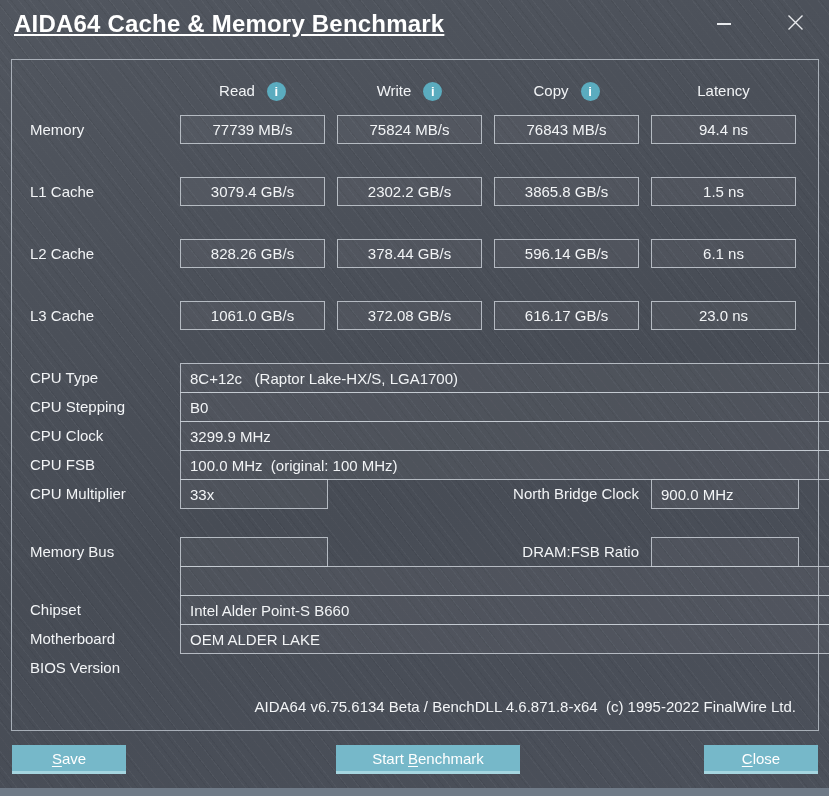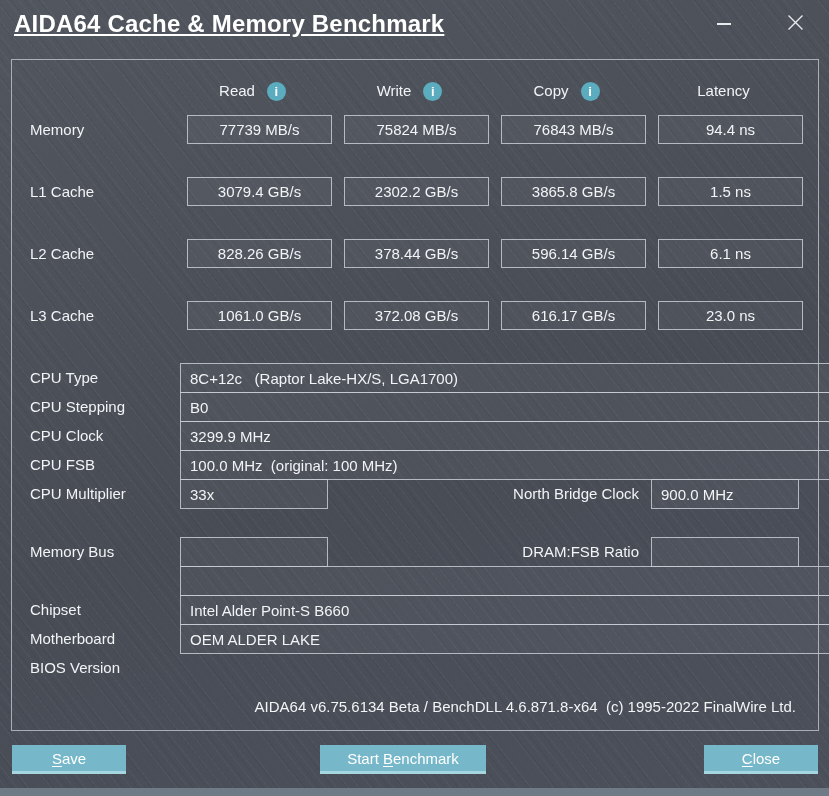--- a/index.html
+++ b/index.html
@@ -22,21 +22,21 @@
     position:absolute;left:11px;top:59px;width:808px;height:672px;
     border:1px solid rgba(185,192,200,0.85);box-sizing:border-box;
   }
   .hcell{position:absolute;top:22px;width:145px;height:22px;display:flex;justify-content:center;gap:12px;font-size:15px;}
   .info{width:19px;height:19px;border-radius:50%;background:#5bacbf;color:#ffffff;font-weight:bold;font-size:13px;display:flex;align-items:center;justify-content:center;flex:0 0 auto;}
   .c0{left:168px}.c1{left:325px}.c2{left:482px}.c3{left:639px}
 
   .vbox{
     position:absolute;width:145px;height:29px;box-sizing:border-box;
     border:1px solid rgba(199,204,211,0.85);background:rgba(255,255,255,0.04);
-    display:flex;align-items:center;justify-content:center;font-size:15px;white-space:pre;margin-left:7px;
+    display:flex;align-items:center;justify-content:center;font-size:15px;white-space:pre;
   }
   .rlabel{position:absolute;left:18px;height:29px;line-height:29px;font-size:15px;}
   .flabel{position:absolute;left:18px;height:30px;line-height:30px;font-size:15px;}
   .wbox{
     position:absolute;left:168px;width:722px;height:30px;box-sizing:border-box;
     border:1px solid rgba(199,204,211,0.85);background:rgba(255,255,255,0.04);
     display:flex;align-items:center;justify-content:flex-start;padding-left:9px;font-size:15px;white-space:pre;text-align:center;
   }
   .sbox{
     position:absolute;width:148px;height:30px;box-sizing:border-box;
@@ -151,20 +151,20 @@
   <div class="wbox" style="top:564px">OEM ALDER LAKE</div>
 
   <div class="flabel" style="top:593px">BIOS Version</div>
 
   <div class="footer">AIDA64 v6.75.6134 Beta / BenchDLL 4.6.871.8-x64  (c) 1995-2022 FinalWire Ltd.</div>
 </div>
 
 <button class="btn" style="left:12px;width:114px">
   <span><span></span><span class="key">S</span><span>ave</span></span>
 </button>
-<button class="btn" style="left:320px;width:166px">
+<button class="btn" style="left:336px;width:184px">
   <span><span>Start </span><span class="key">B</span><span>enchmark</span></span>
 </button>
 <button class="btn" style="left:704px;width:114px">
   <span><span></span><span class="key">C</span><span>lose</span></span>
 </button>
 
 <div class="bottomstrip"></div>
 
 </body></html>

